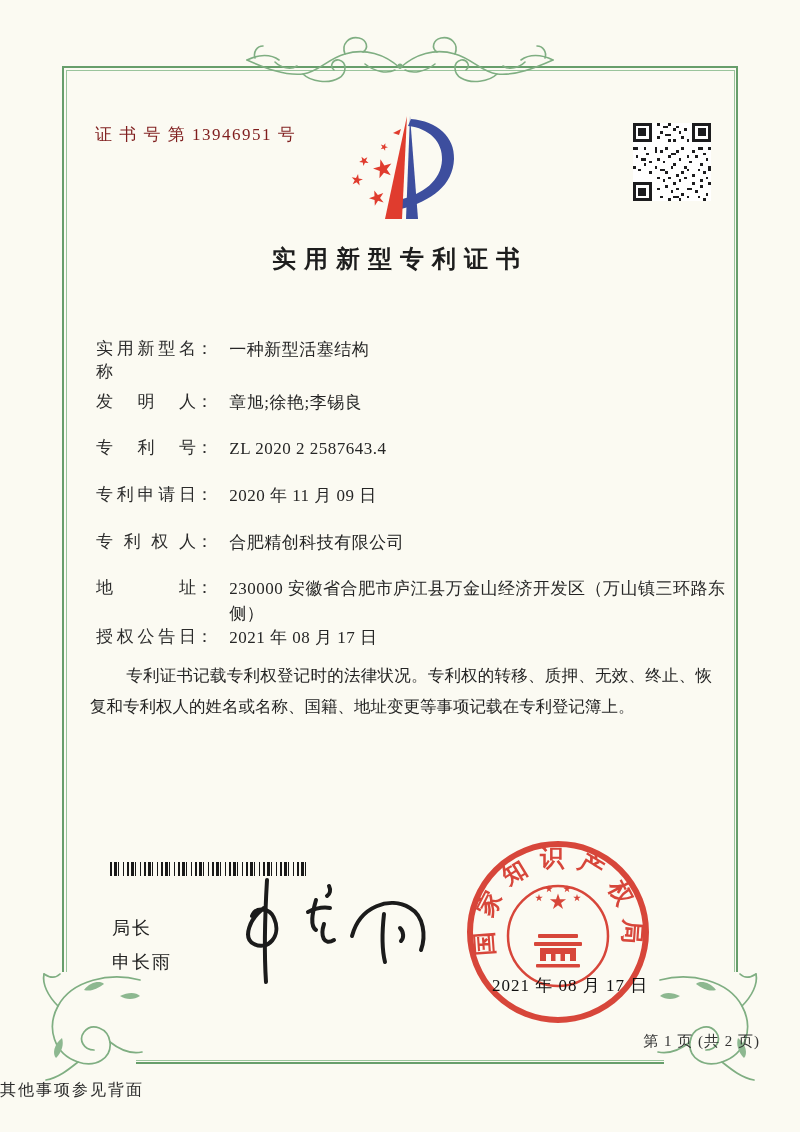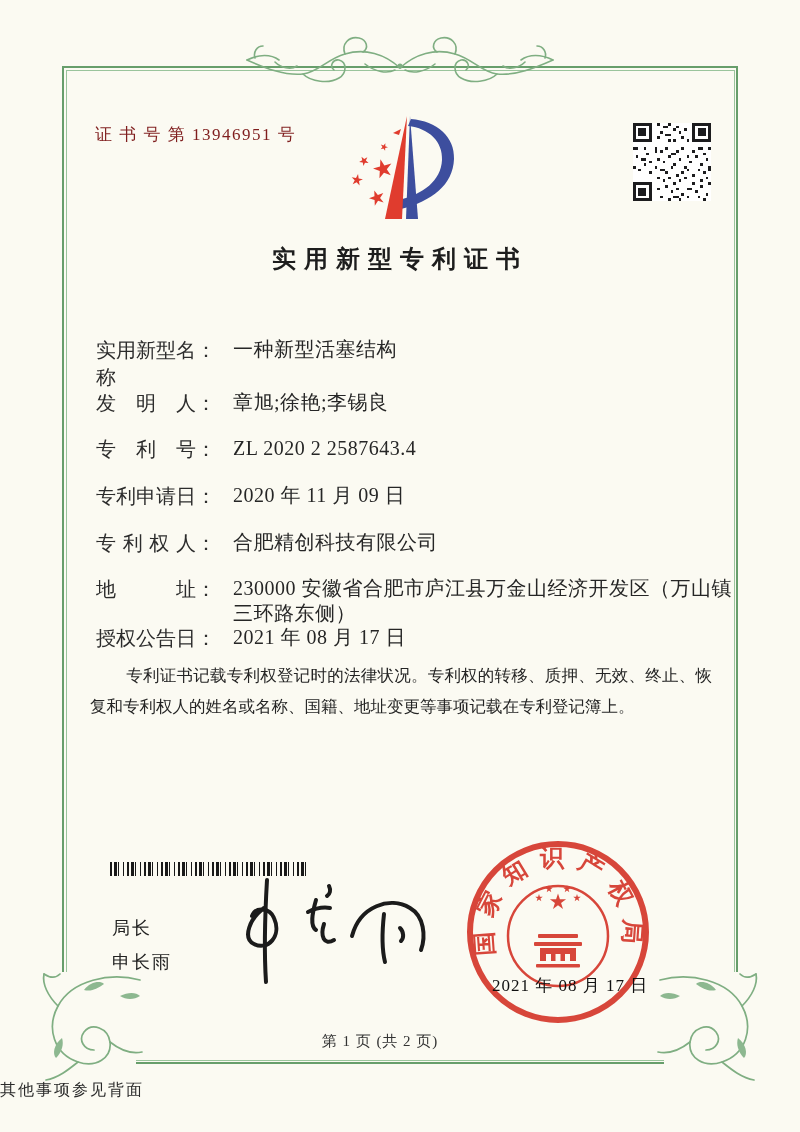--- a/index.html
+++ b/index.html
@@ -20,21 +20,21 @@
   }
   .corner-patch{position:absolute;width:92px;height:102px;background:#fbfaf2;z-index:1;}
   .orn{z-index:2;}
   .cert-no{
     left:95px;top:123px;font-size:17px;letter-spacing:1.5px;color:#7f1d1d;z-index:3;
   }
   .title{
     left:0;top:243px;width:800px;text-align:center;
     font-size:24px;font-weight:700;letter-spacing:8px;color:#1d1d1d;z-index:3;
   }
-  .field-row{left:96px;font-size:20px;z-index:3;}
+  .field-row{left:96px;font-size:17px;z-index:3;}
   .f-label{
     display:inline-block;width:100px;text-align:justify;text-align-last:justify;
     vertical-align:top;color:#2c2c2c;
   }
   .f-colon{vertical-align:top;}
   .f-value{
     display:inline-block;margin-left:12px;width:505px;vertical-align:top;
     letter-spacing:0.5px;line-height:25px;color:#262626;
   }
   .grant-group2{position:absolute;left:289px;top:0;white-space:nowrap;}
@@ -52,21 +52,21 @@
       #191919 8px 9px,transparent 9px 13px,
       #191919 13px 14px,transparent 14px 17px);
   }
   .signer{font-family:"Liberation Sans","DejaVu Sans",sans-serif;
     font-size:18px;letter-spacing:2px;color:#222;z-index:3;}
   .signature{left:212px;top:874px;z-index:4;}
   .seal{left:464px;top:838px;z-index:2;}
   .seal-date{
     left:492px;top:974px;font-size:17px;letter-spacing:1px;color:#101010;z-index:5;
   }
-  .page-num{left:0;top:1032px;width:760px;text-align:center;font-size:15px;
+  .page-num{left:0;top:1032px;width:760px;text-align:right;font-size:15px;
     letter-spacing:1px;color:#333;z-index:3;}
   .back-note{left:0;top:1080px;width:750px;text-align:left;font-size:16px;
     letter-spacing:2px;color:#2a2a2a;z-index:3;}
 </style>
 </head>
 <body>
 
 <svg width="0" height="0" style="position:absolute">
   <defs>
     <path id="star" d="M0,-10 L2.245,-3.09 L9.511,-3.09 L3.633,1.18 L5.878,8.09 L0,3.82 L-5.878,8.09 L-3.633,1.18 L-9.511,-3.09 L-2.245,-3.09 Z"></path>

